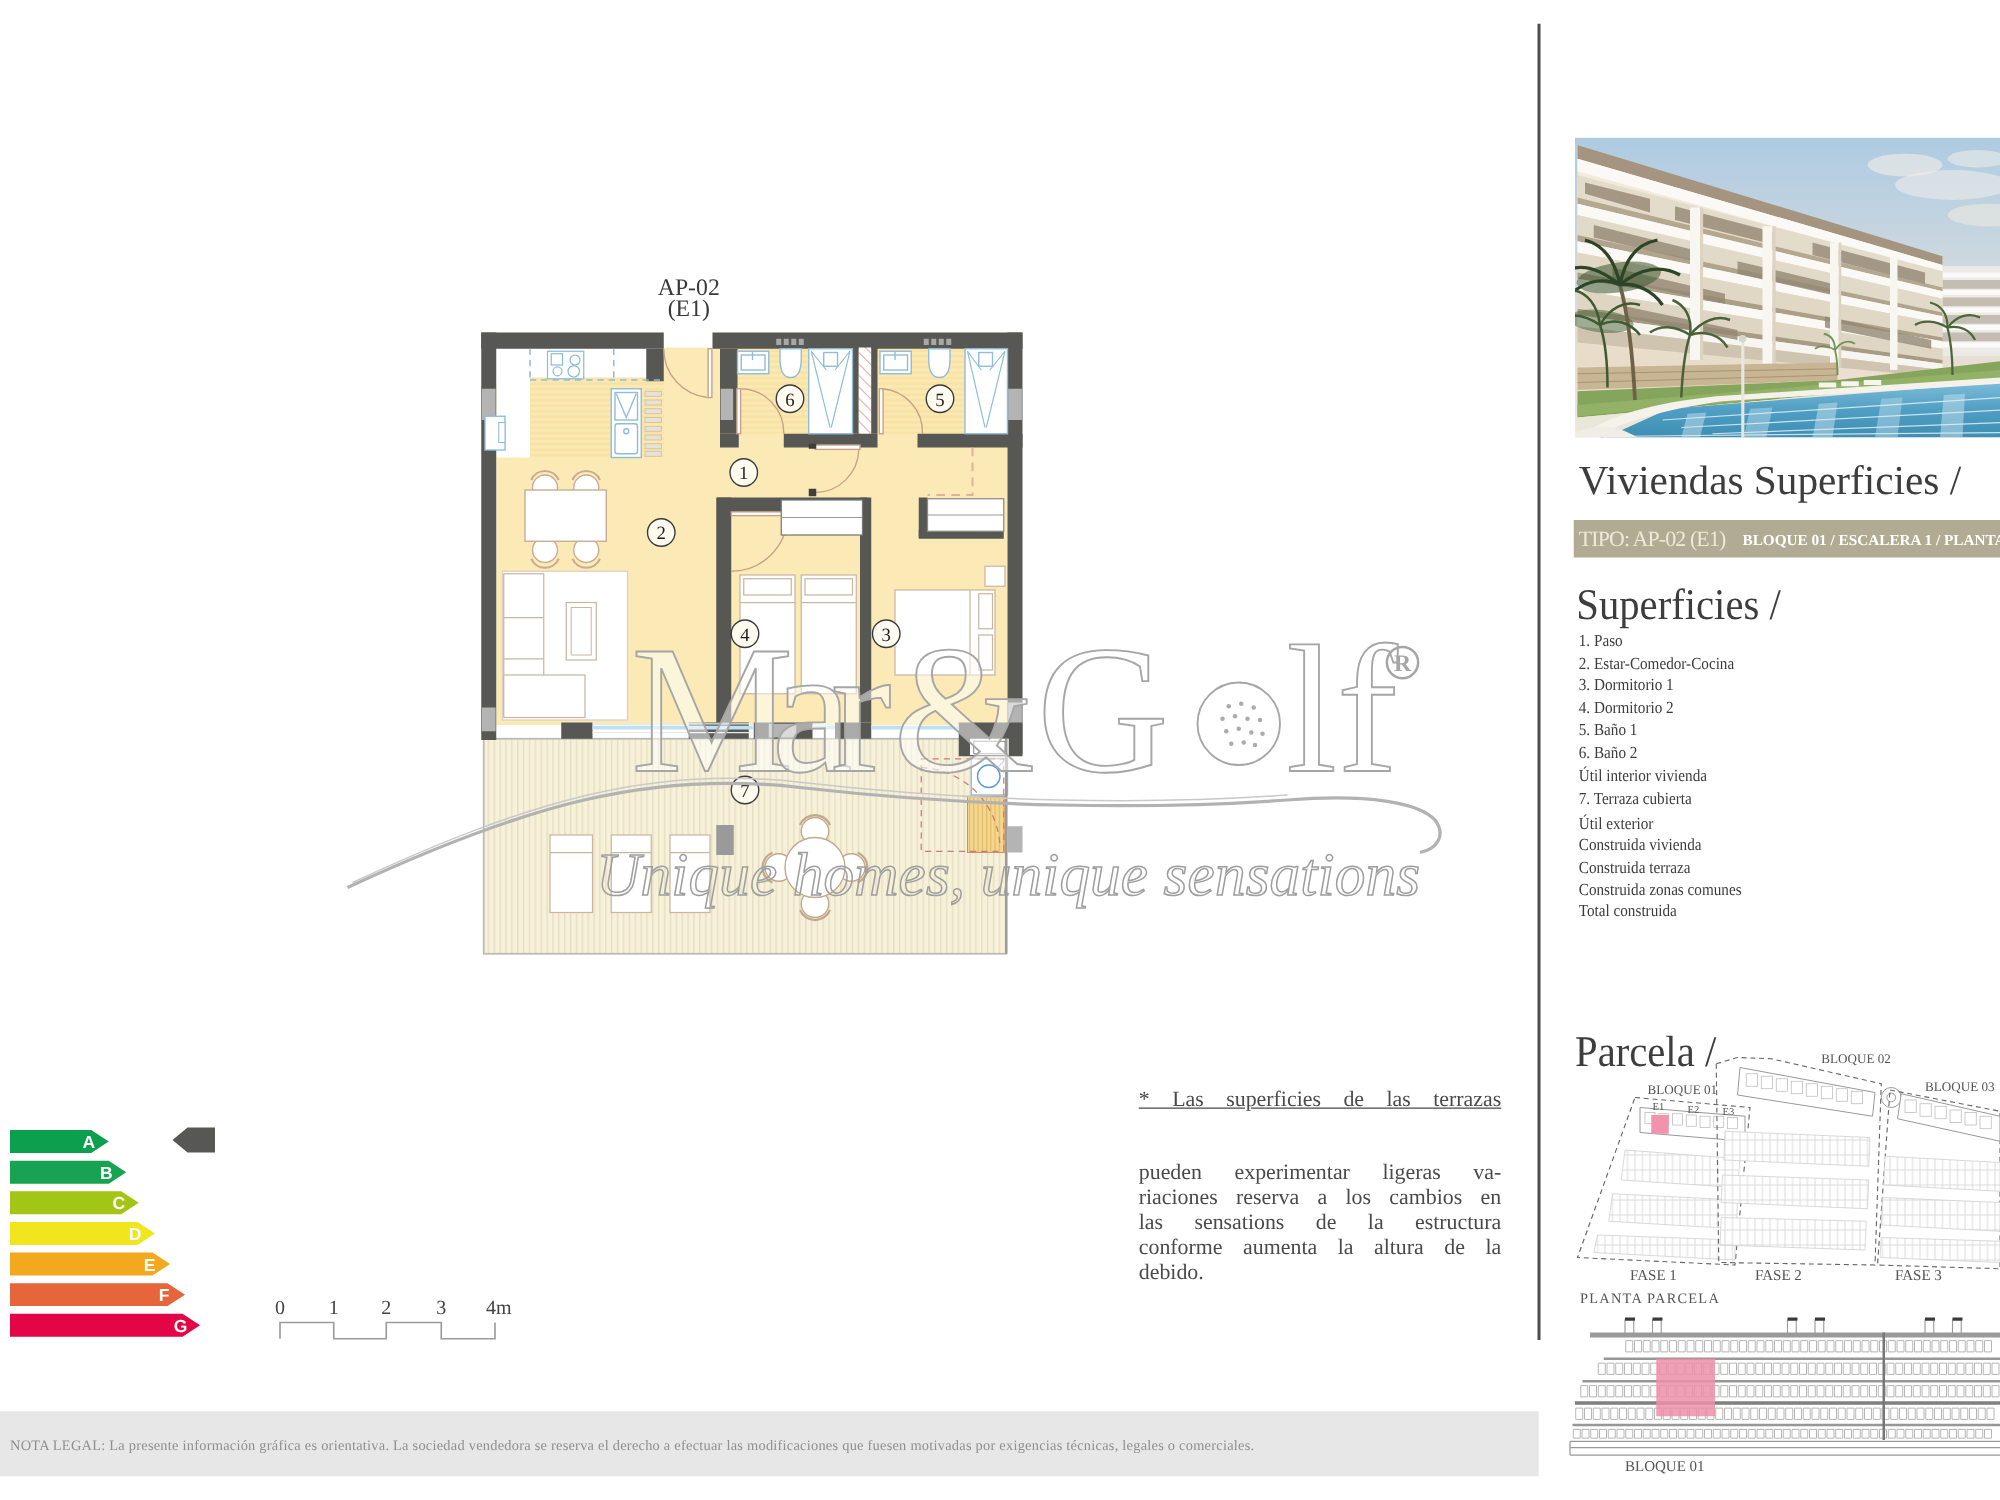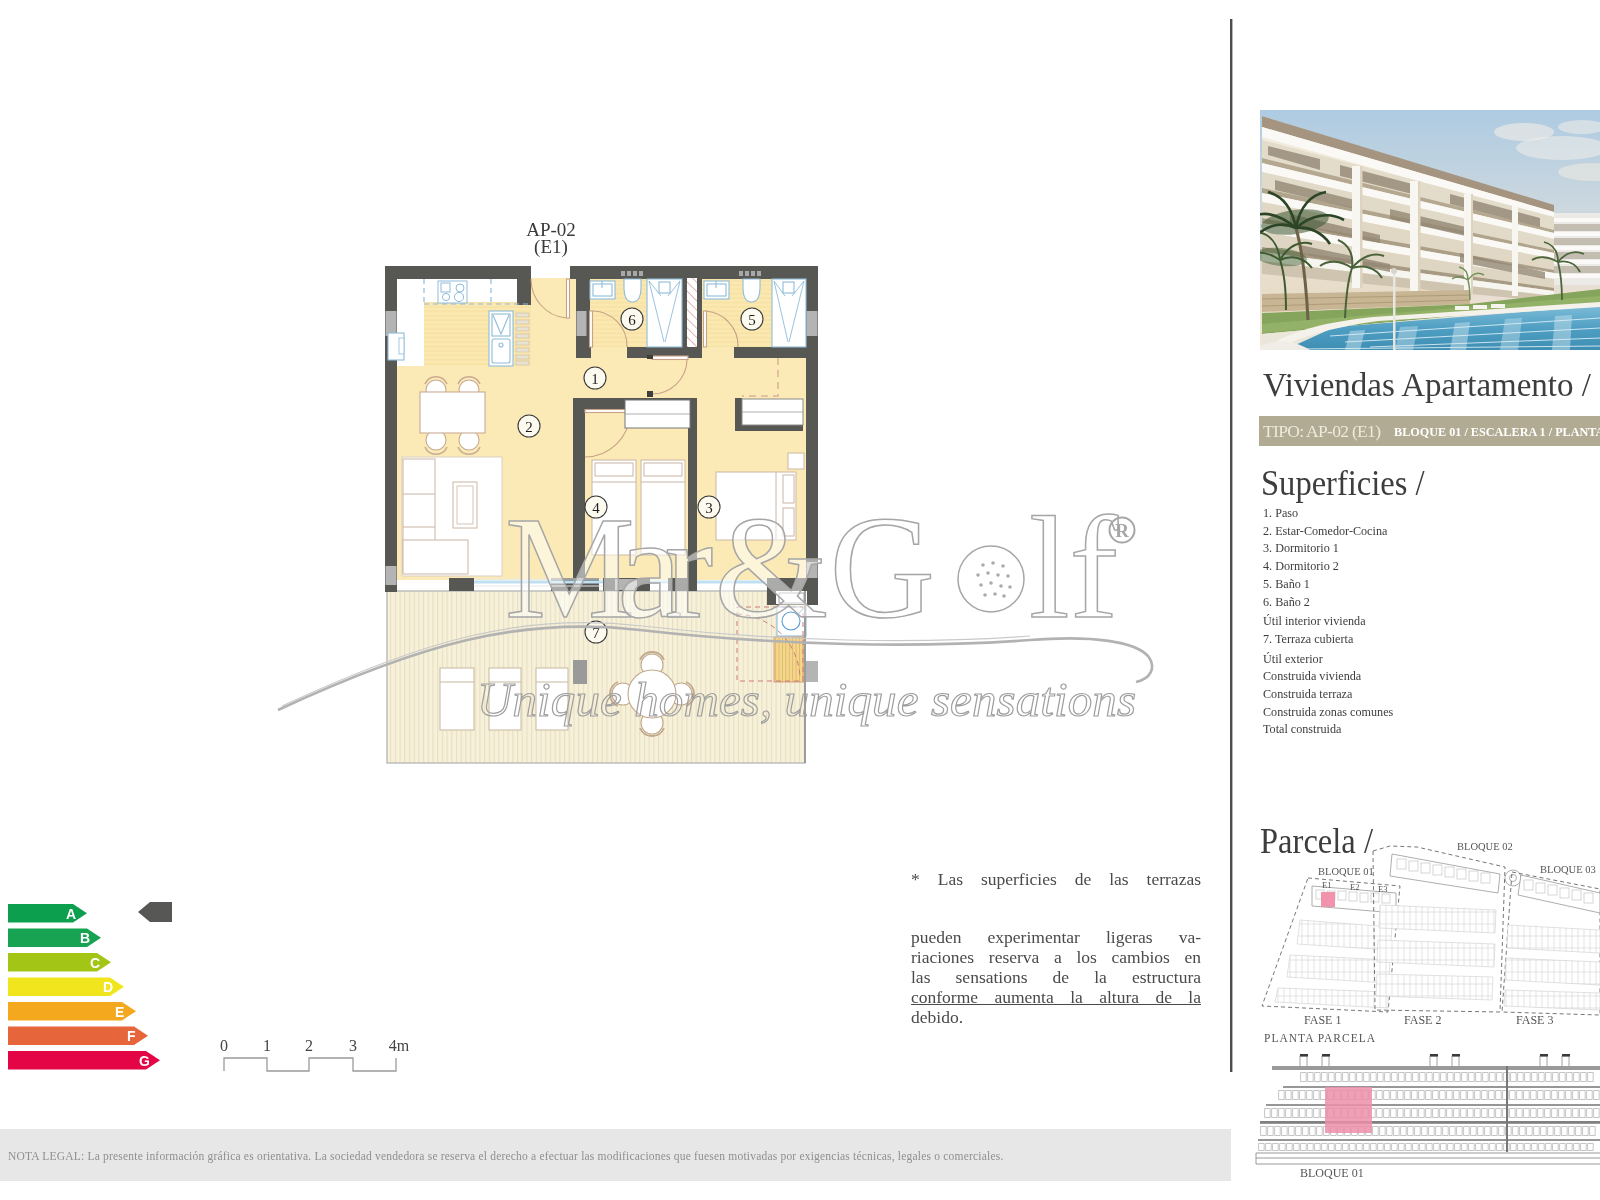--- a/index.html
+++ b/index.html
@@ -714,21 +714,21 @@
           <text x="309" y="1051">2</text>
           <text x="353" y="1051">3</text>
           <text x="399" y="1051">4m</text>
 </g>
 </g>
 
 <rect x="0" y="1129" width="1231" height="52" fill="#e7e7e7"></rect>
 <text x="8" y="1160" font-family="Liberation Serif, serif" font-size="11.5" fill="#8f8f8f" letter-spacing="0.2">NOTA LEGAL: La presente información gráfica es orientativa. La sociedad vendedora se reserva el derecho a efectuar las modificaciones que fuesen motivadas por exigencias técnicas, legales o comerciales.</text>
 </svg>
 
-<div class="abs" style="left:1263px;top:367px;font-size:33px;color:#3d3d3d;white-space:nowrap;">Viviendas Apartamento /</div>
+<div class="abs" style="left:1263px;top:367px;font-size:33px;color:#3d3d3d;white-space:nowrap;">Viviendas Superficies /</div>
 
 <div class="abs" style="left:1261px;top:464px;font-size:35px;color:#3d3d3d;transform:scaleX(0.93);transform-origin:left top;white-space:nowrap;">Superficies /</div>
 
 <div class="abs" style="left:1263px;top:504px;font-size:13.5px;color:#3d3d3d;line-height:17.7px;transform:scaleX(0.90);transform-origin:left top;white-space:nowrap;">
 1. Paso<br>
 2. Estar-Comedor-Cocina<br>
 3. Dormitorio 1<br>
 4. Dormitorio 2<br>
 5. Baño 1<br>
 6. Baño 2<br>
@@ -737,21 +737,21 @@
 <span style="display:inline-block;margin-top:2px;">Útil exterior</span><br>
 Construida vivienda<br>
 Construida terraza<br>
 Construida zonas comunes<br>
 Total construida
 </div>
 
 <div class="abs" style="left:1260px;top:822px;font-size:35px;color:#3d3d3d;transform:scaleX(0.93);transform-origin:left top;white-space:nowrap;">Parcela /</div>
 
 <div class="abs" style="left:911px;top:869px;width:290px;font-size:17.5px;line-height:20px;color:#4a4a4a;">
-<div style="text-align:justify;text-align-last:justify;">* Las superficies de las terrazas</div>
+<div style="text-align:justify;text-align-last:justify;text-decoration:underline;">* Las superficies de las terrazas</div>
 <div style="text-align:justify;text-align-last:justify;margin-top:38px;">pueden experimentar ligeras va-</div>
 <div style="text-align:justify;text-align-last:justify;">riaciones reserva a los cambios en</div>
 <div style="text-align:justify;text-align-last:justify;">las sensations de la estructura</div>
-<div style="text-align:justify;text-align-last:justify;text-decoration:underline;">conforme aumenta la altura de la</div>
+<div style="text-align:justify;text-align-last:justify;">conforme aumenta la altura de la</div>
 <div>debido.</div>
 </div>
 
 </div>
 
 </body></html>

